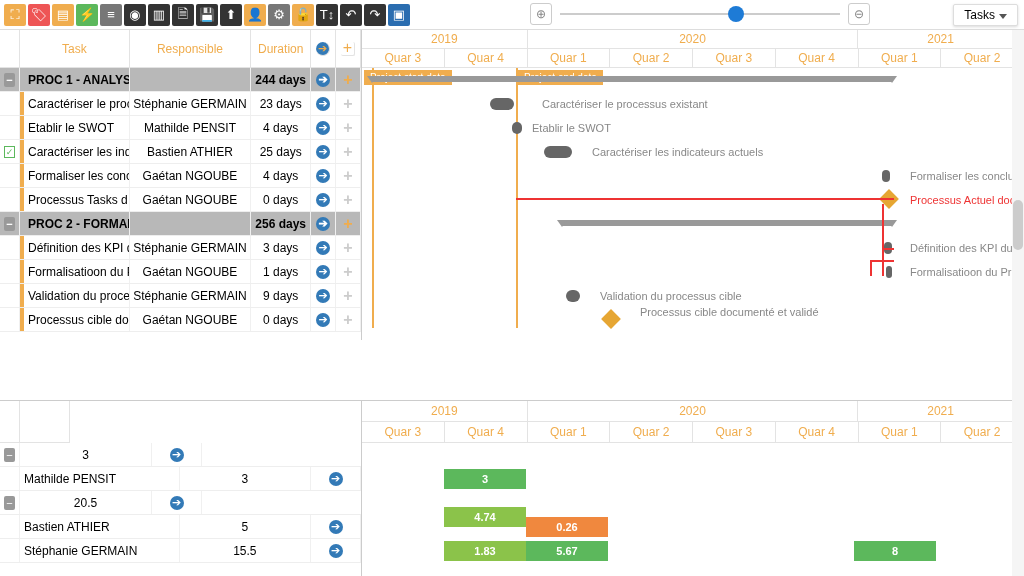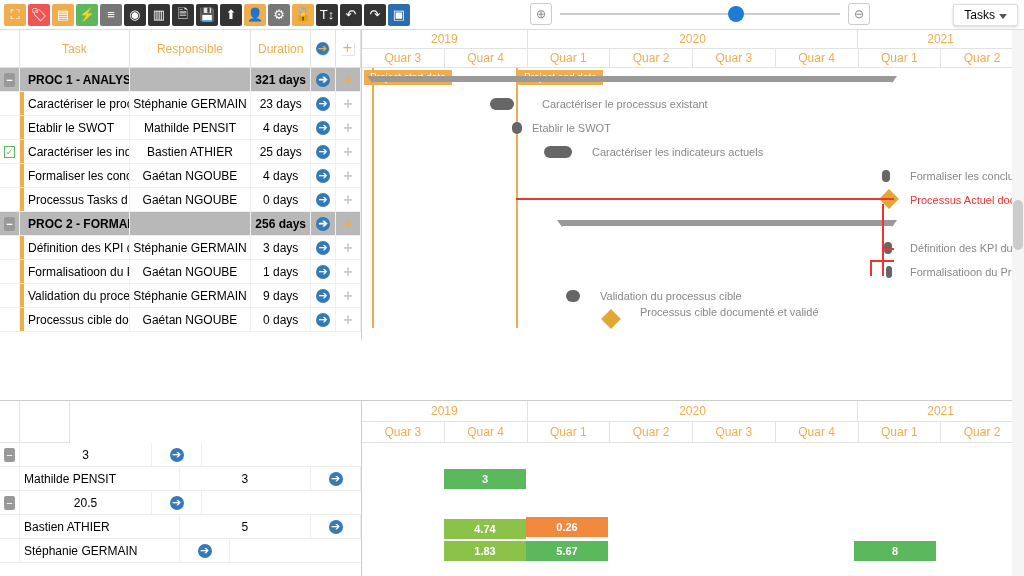--- a/index.html
+++ b/index.html
@@ -129,21 +129,21 @@
     </div>
     <div id="task-rows">
         <div class="row group">
           <div class="cell-exp">
             <div class="exp-btn">−</div>
           </div>
           <div class="cell-task">
             <span>PROC 1 - ANALYS</span>
           </div>
           <div class="cell-resp"></div>
-          <div class="cell-dur">321 days</div>
+          <div class="cell-dur">244 days</div>
           <div class="cell-act">
             <div class="act-btn">➔</div>
           </div>
           <div class="cell-act">
             <div class="plus-btn ">+</div>
           </div>
         </div>
         <div class="row">
           <div class="cell-exp"></div>
           <div class="cell-task">
@@ -392,20 +392,21 @@
           <div class="llc-exp"></div>
           <div class="lrc-res">Bastien ATHIER</div>
           <div class="lrc-prev">5</div>
           <div class="llc-act" style="justify-content:center">
             <div class="act-btn">➔</div>
           </div>
         </div>
         <div class="lrow">
           <div class="llc-exp"></div>
           <div class="lrc-res">Stéphanie GERMAIN</div>
+          <div class="lrc-prev">15.5</div>
           <div class="llc-act" style="justify-content:center">
             <div class="act-btn">➔</div>
           </div>
         </div>
       </div>
   </div>
   <div class="low-right">
     <div class="lr-scale">
       <div class="lr-years" id="ly">
           <div style="flex:2">2019</div>
@@ -418,21 +419,21 @@
           <div>Quar 1</div>
           <div>Quar 2</div>
           <div>Quar 3</div>
           <div>Quar 4</div>
           <div>Quar 1</div>
           <div>Quar 2</div>
         </div>
     </div>
     <div class="lr-body">
       <div class="load-bar c-grn" style="left:82px;width:82px;top:26px">3</div>
-      <div class="load-bar c-lgrn" style="left:82px;width:82px;top:76px">4.74</div>
+      <div class="load-bar c-lgrn" style="left:82px;width:82px;top:64px">4.74</div>
       <div class="load-bar" style="left:164px;width:82px;top:74px;background:#f0883e">0.26</div>
       <div class="load-bar c-lgrn" style="left:82px;width:82px;top:98px">1.83</div>
       <div class="load-bar c-grn" style="left:164px;width:82px;top:98px">5.67</div>
       <div class="load-bar c-grn" style="left:492px;width:82px;top:98px">8</div>
     </div>
   </div>
 </div>
 
 <div class="rscroll">
     <div class="rscroll-thumb"></div>

